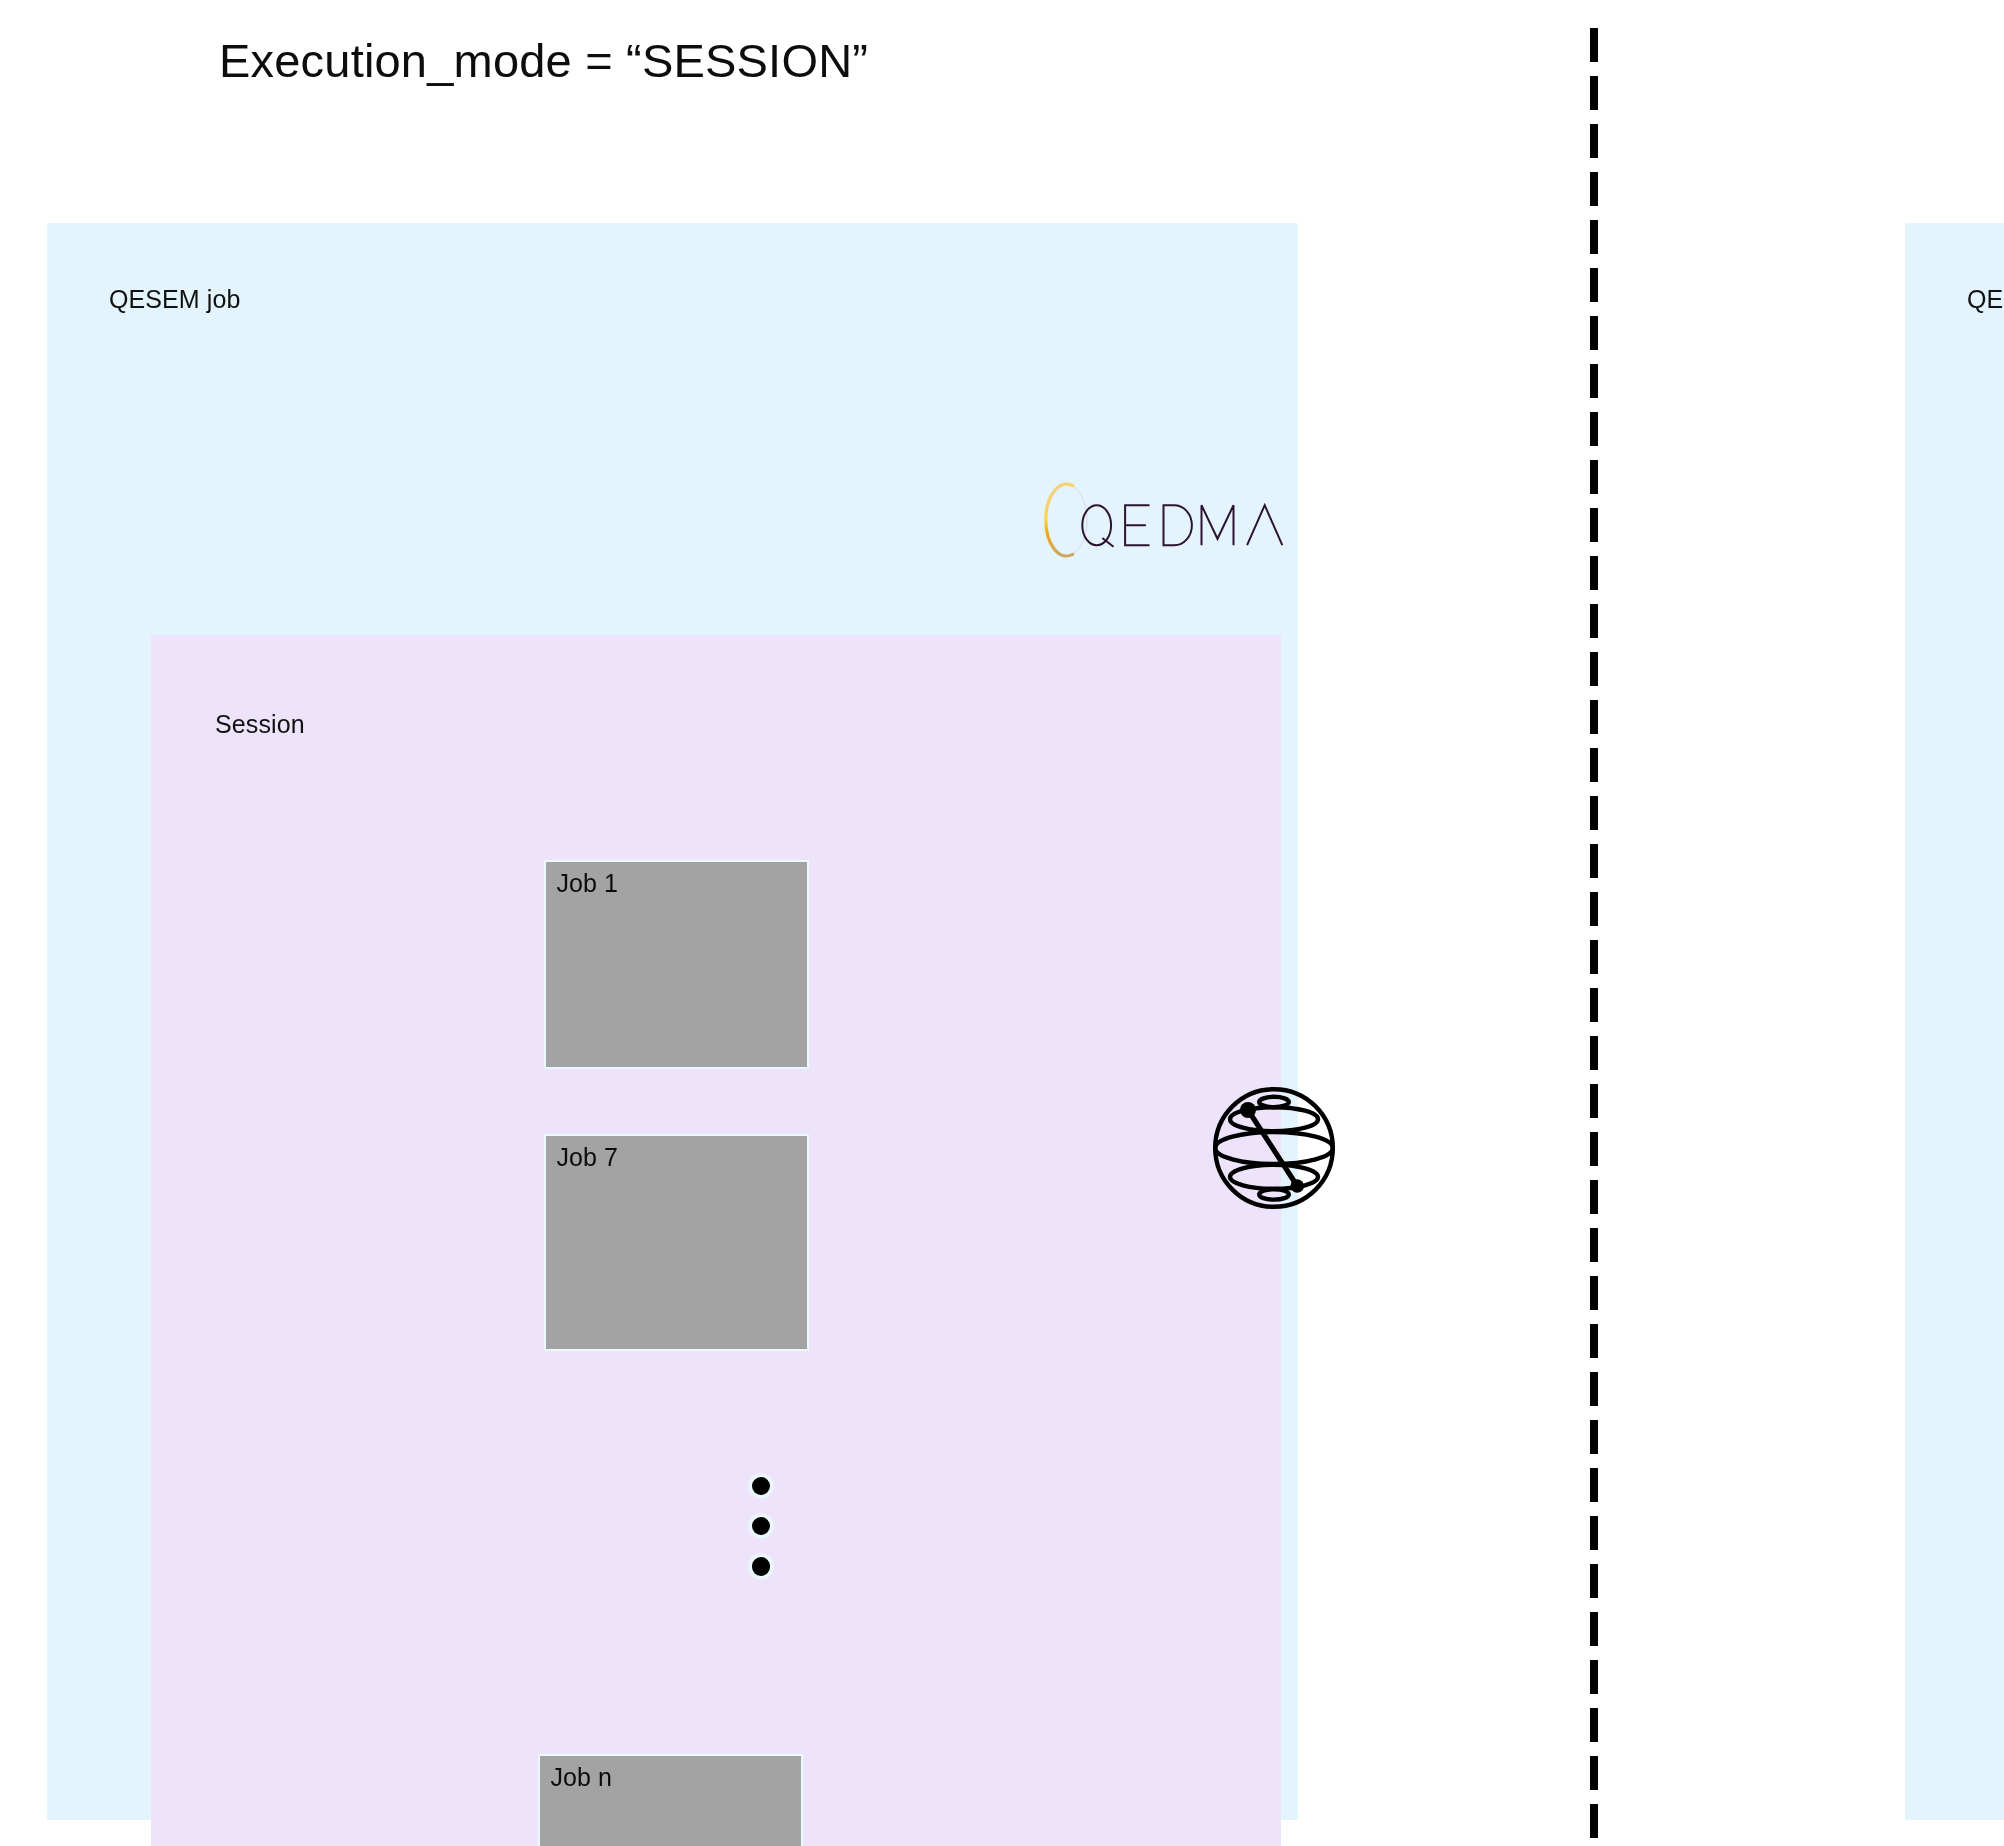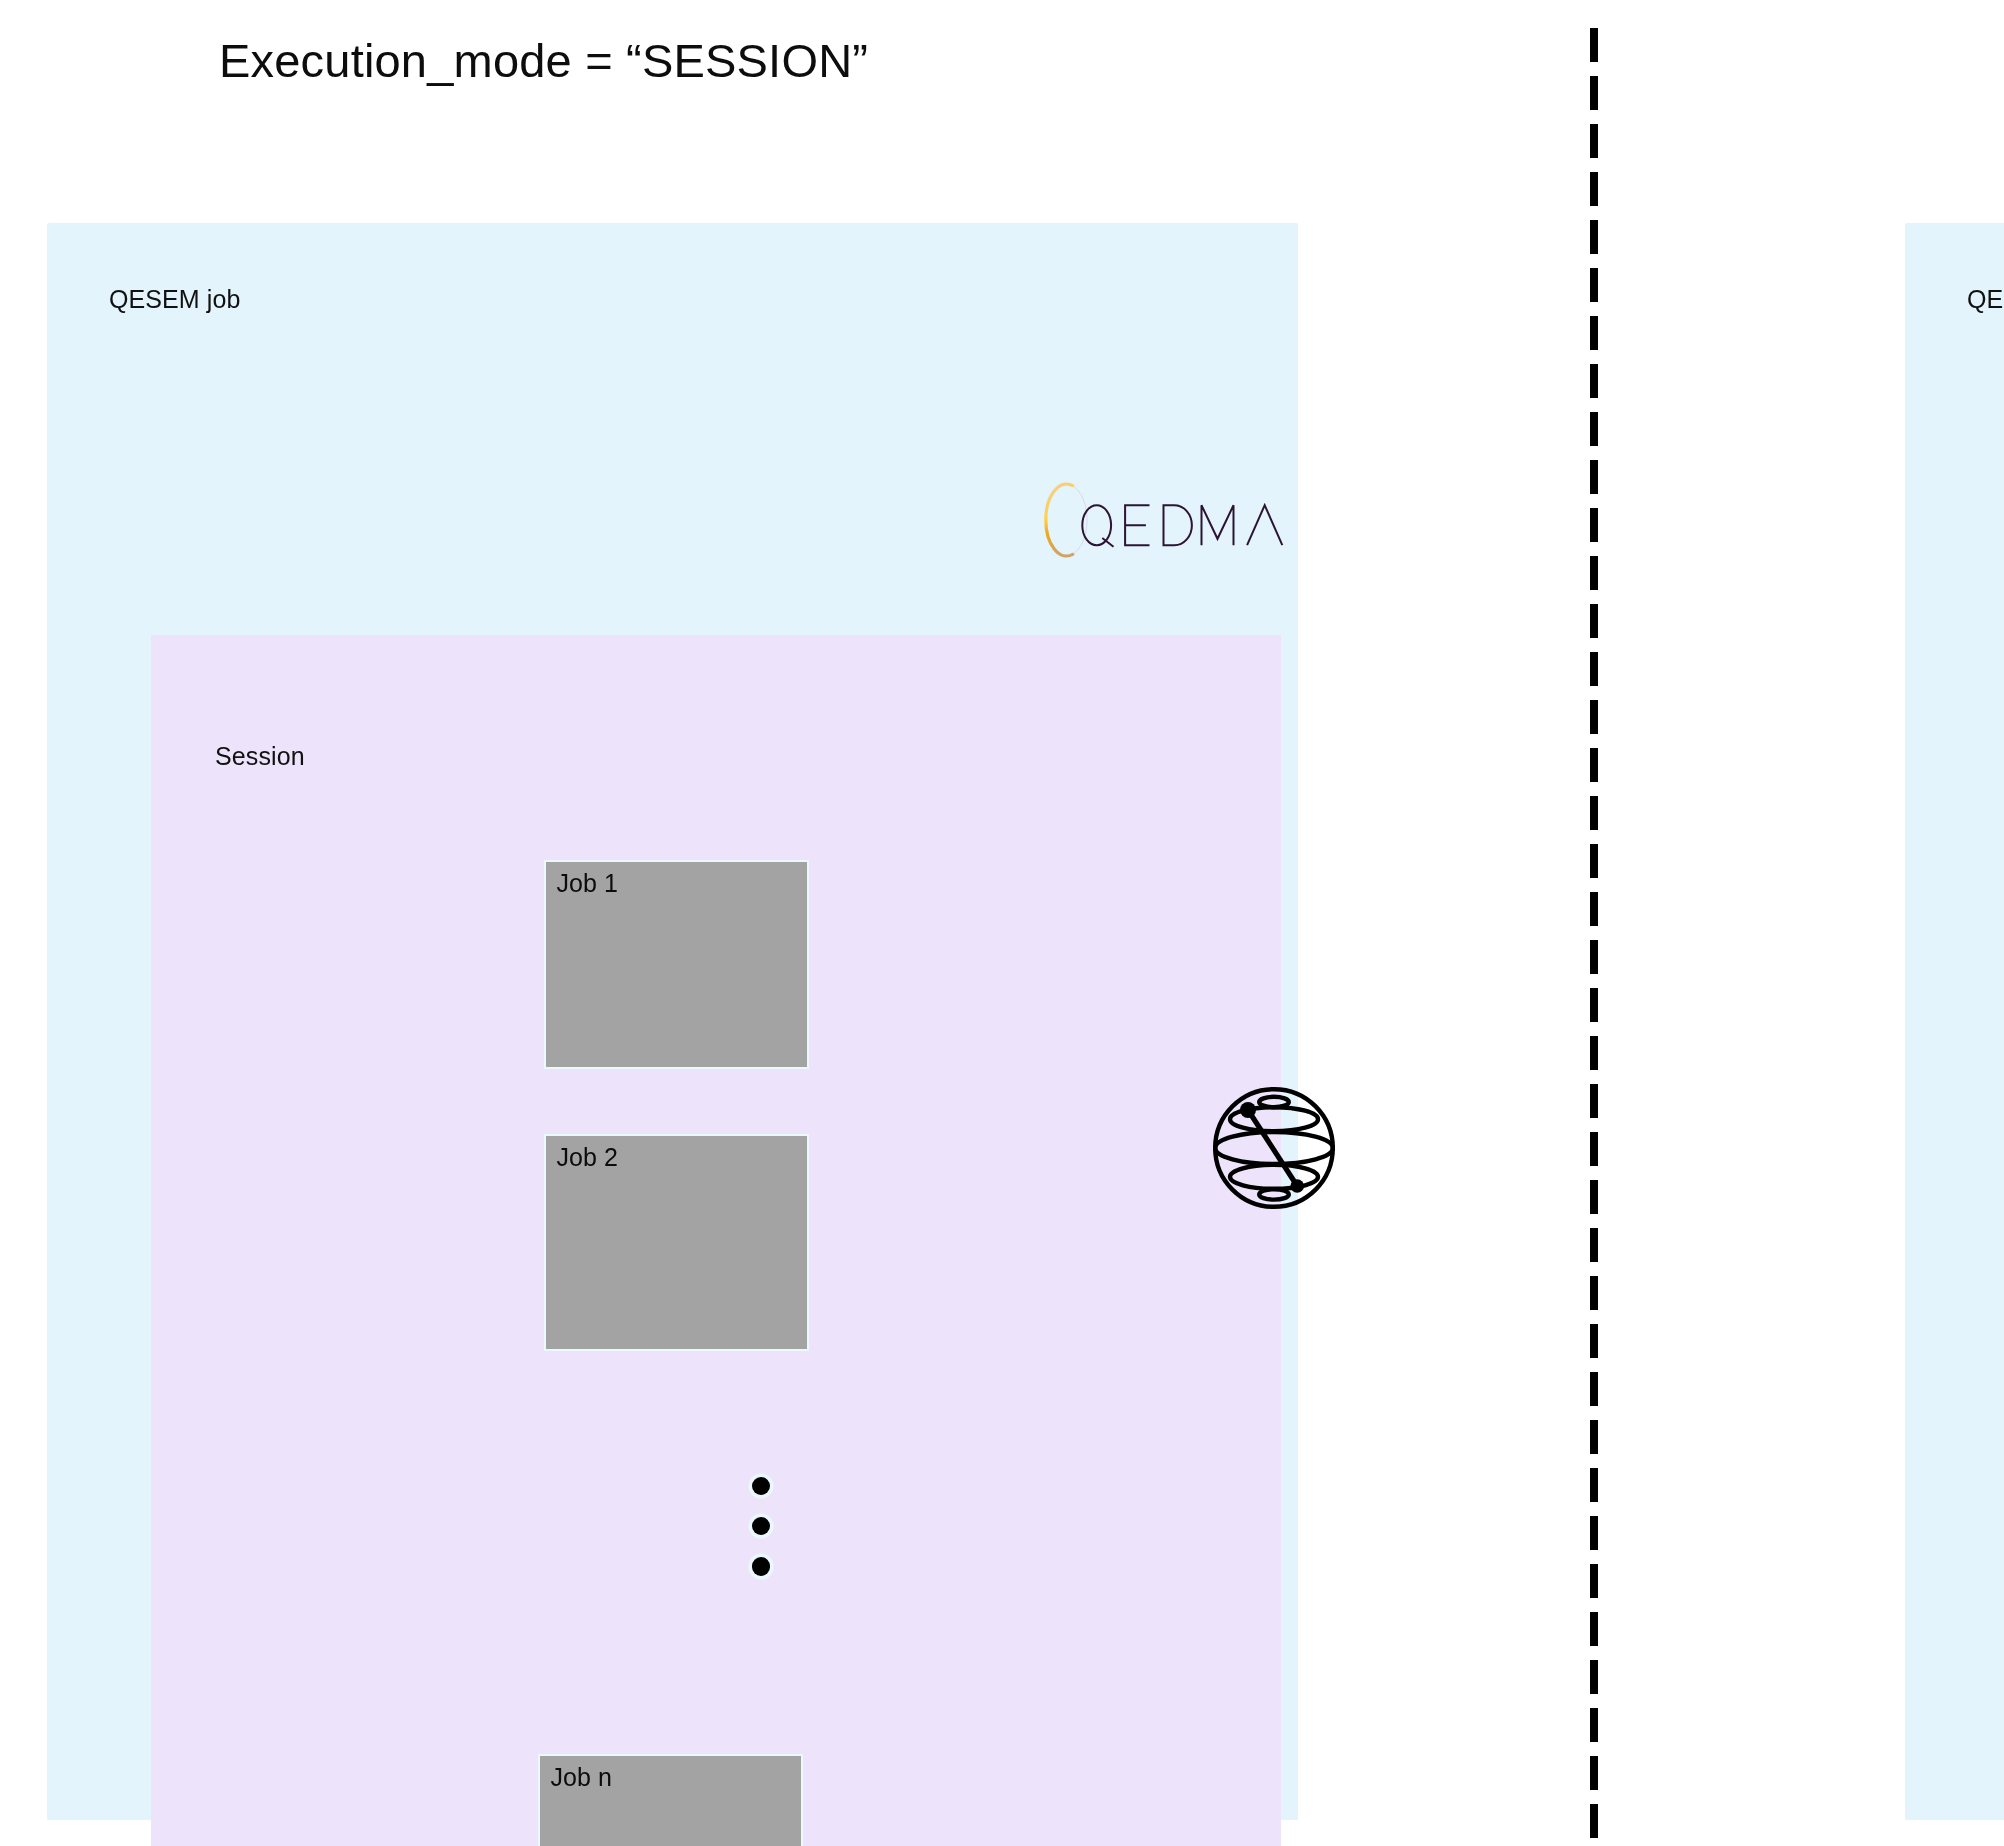--- a/index.html
+++ b/index.html
@@ -44,21 +44,21 @@
   .qedma-logo svg{display:block;width:100%;height:100%;}
 
   
   .group-panel{position:absolute;background:#ede3fb;}
   #session-group{left:104px;top:412px;width:1130px;height:1388px;}
 
   .group-label{
     position:absolute;font-size:25px;color:#111111;
     white-space:nowrap;letter-spacing:0.1px;
   }
-  #session-group .group-label{left:64px;top:75px;margin-top:32px;}
+  #session-group .group-label{left:64px;top:75px;}
 
   
   .globe{position:absolute;width:128px;height:128px;}
   #globe-session{left:1059px;top:449px;}
   .globe svg{display:block;width:100%;height:100%;}
 
   
   .job-box{
     position:absolute;background:#a3a3a3;border:2.4px solid #ecf9fc;
     box-sizing:border-box;
@@ -144,21 +144,21 @@
           <circle cx="95" cy="65" r="20" fill="#000000"></circle>
           <circle cx="218" cy="255" r="17" fill="#000000"></circle>
         </svg>
       </div>
 
       <div class="job-box" id="s-job1">
         <span class="job-label">Job 1</span>
       </div>
 
       <div class="job-box" id="s-job2">
-        <span class="job-label">Job 2</span>
+        <span class="job-label">Job 7</span>
       </div>
 
       <div class="dots-v" id="session-dots-v">
         <span class="dot"></span>
         <span class="dot"></span>
         <span class="dot"></span>
       </div>
 
       <div class="job-box" id="s-jobn">
         <span class="job-label">Job n</span>

